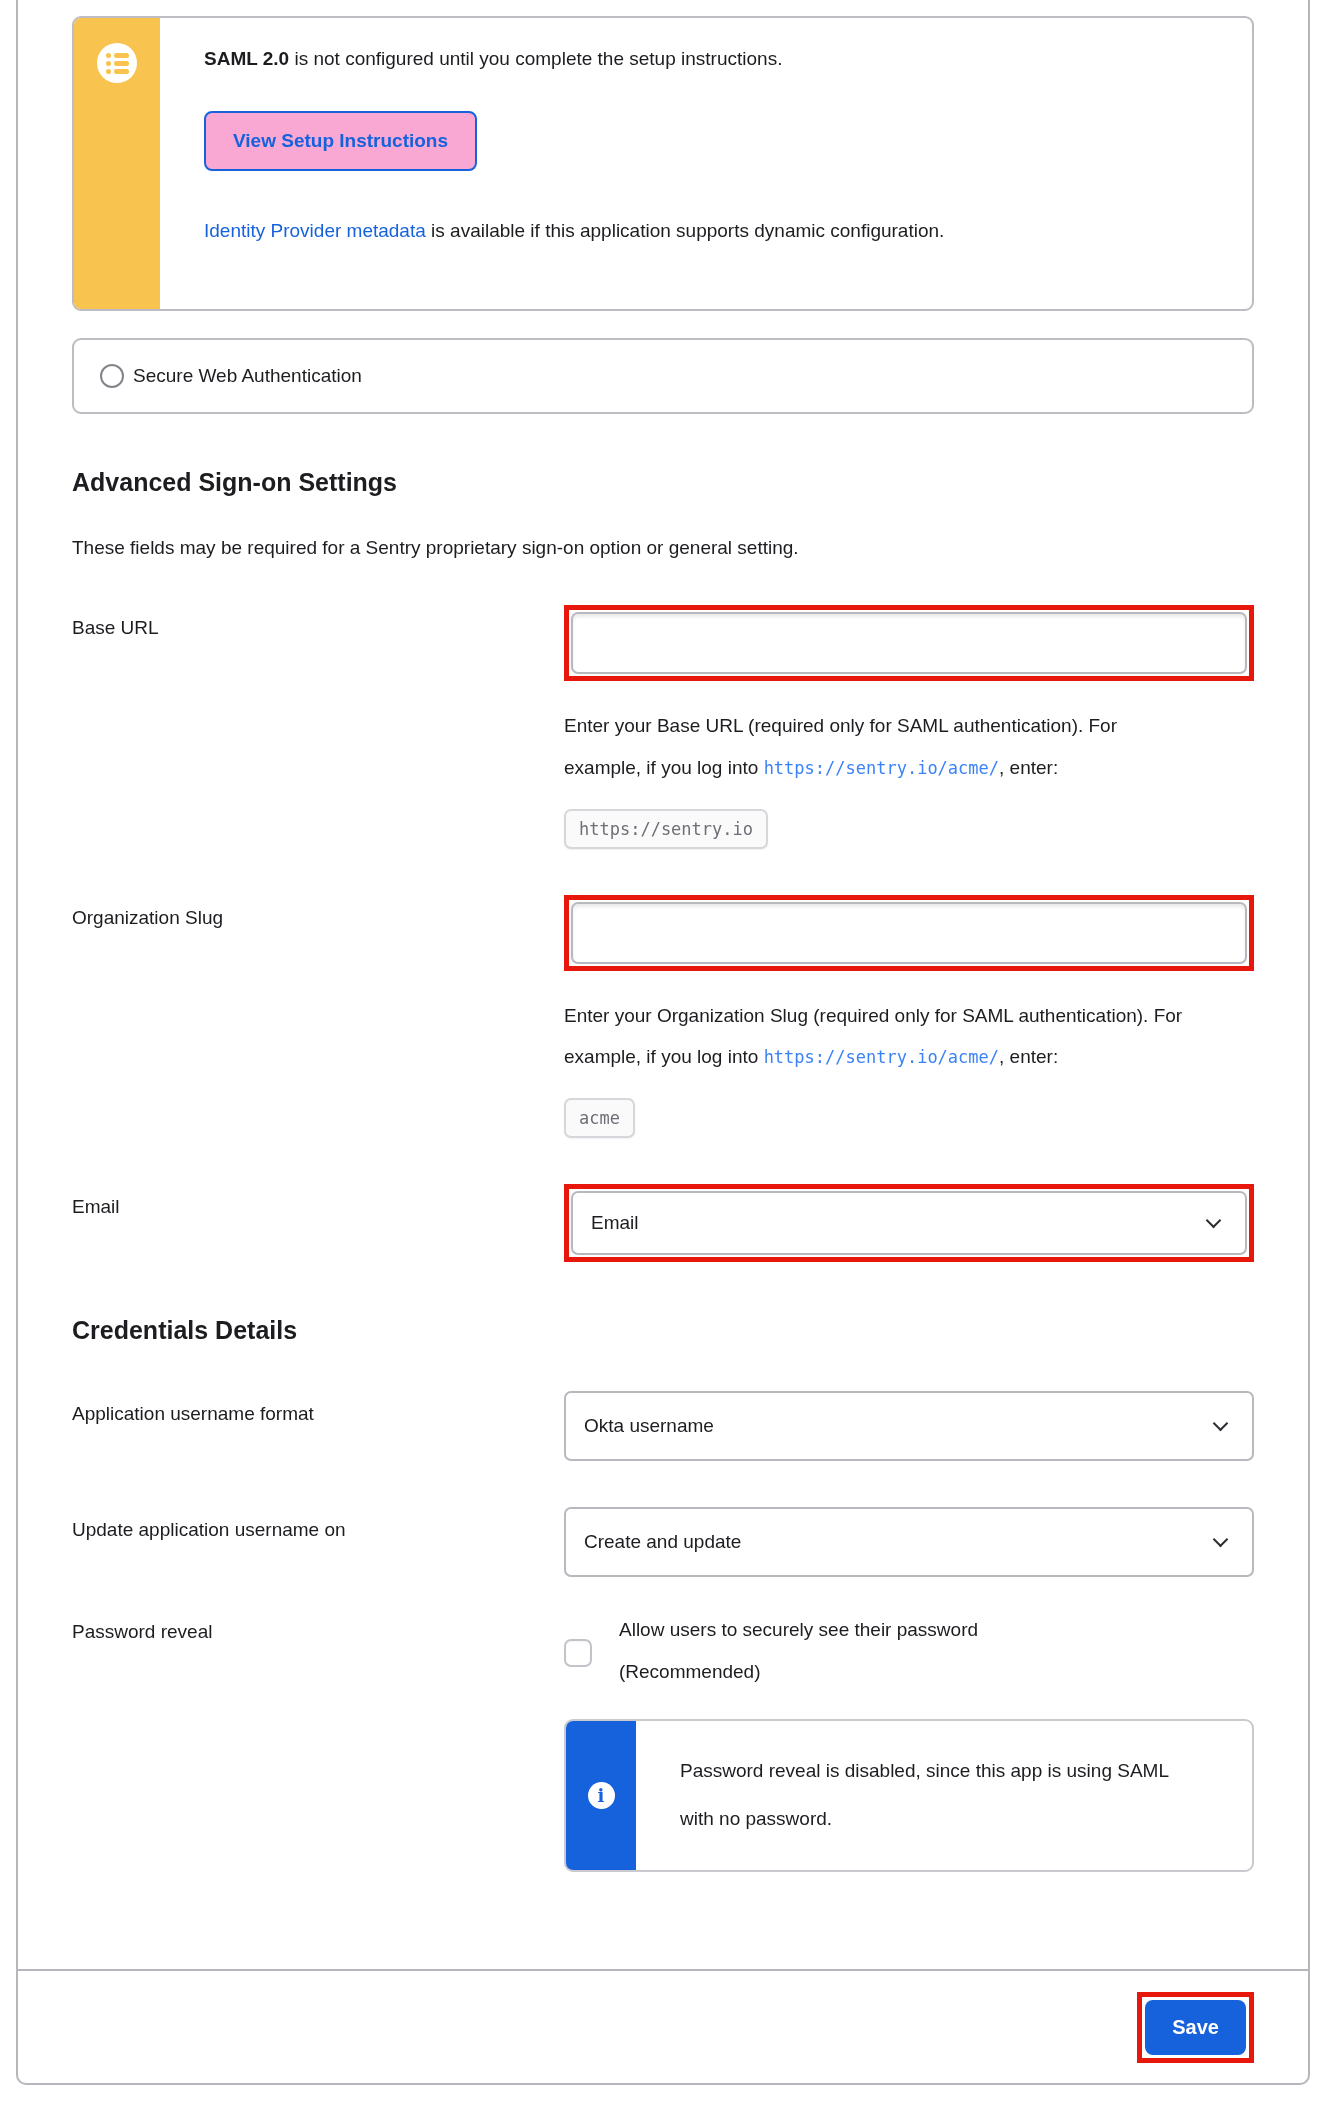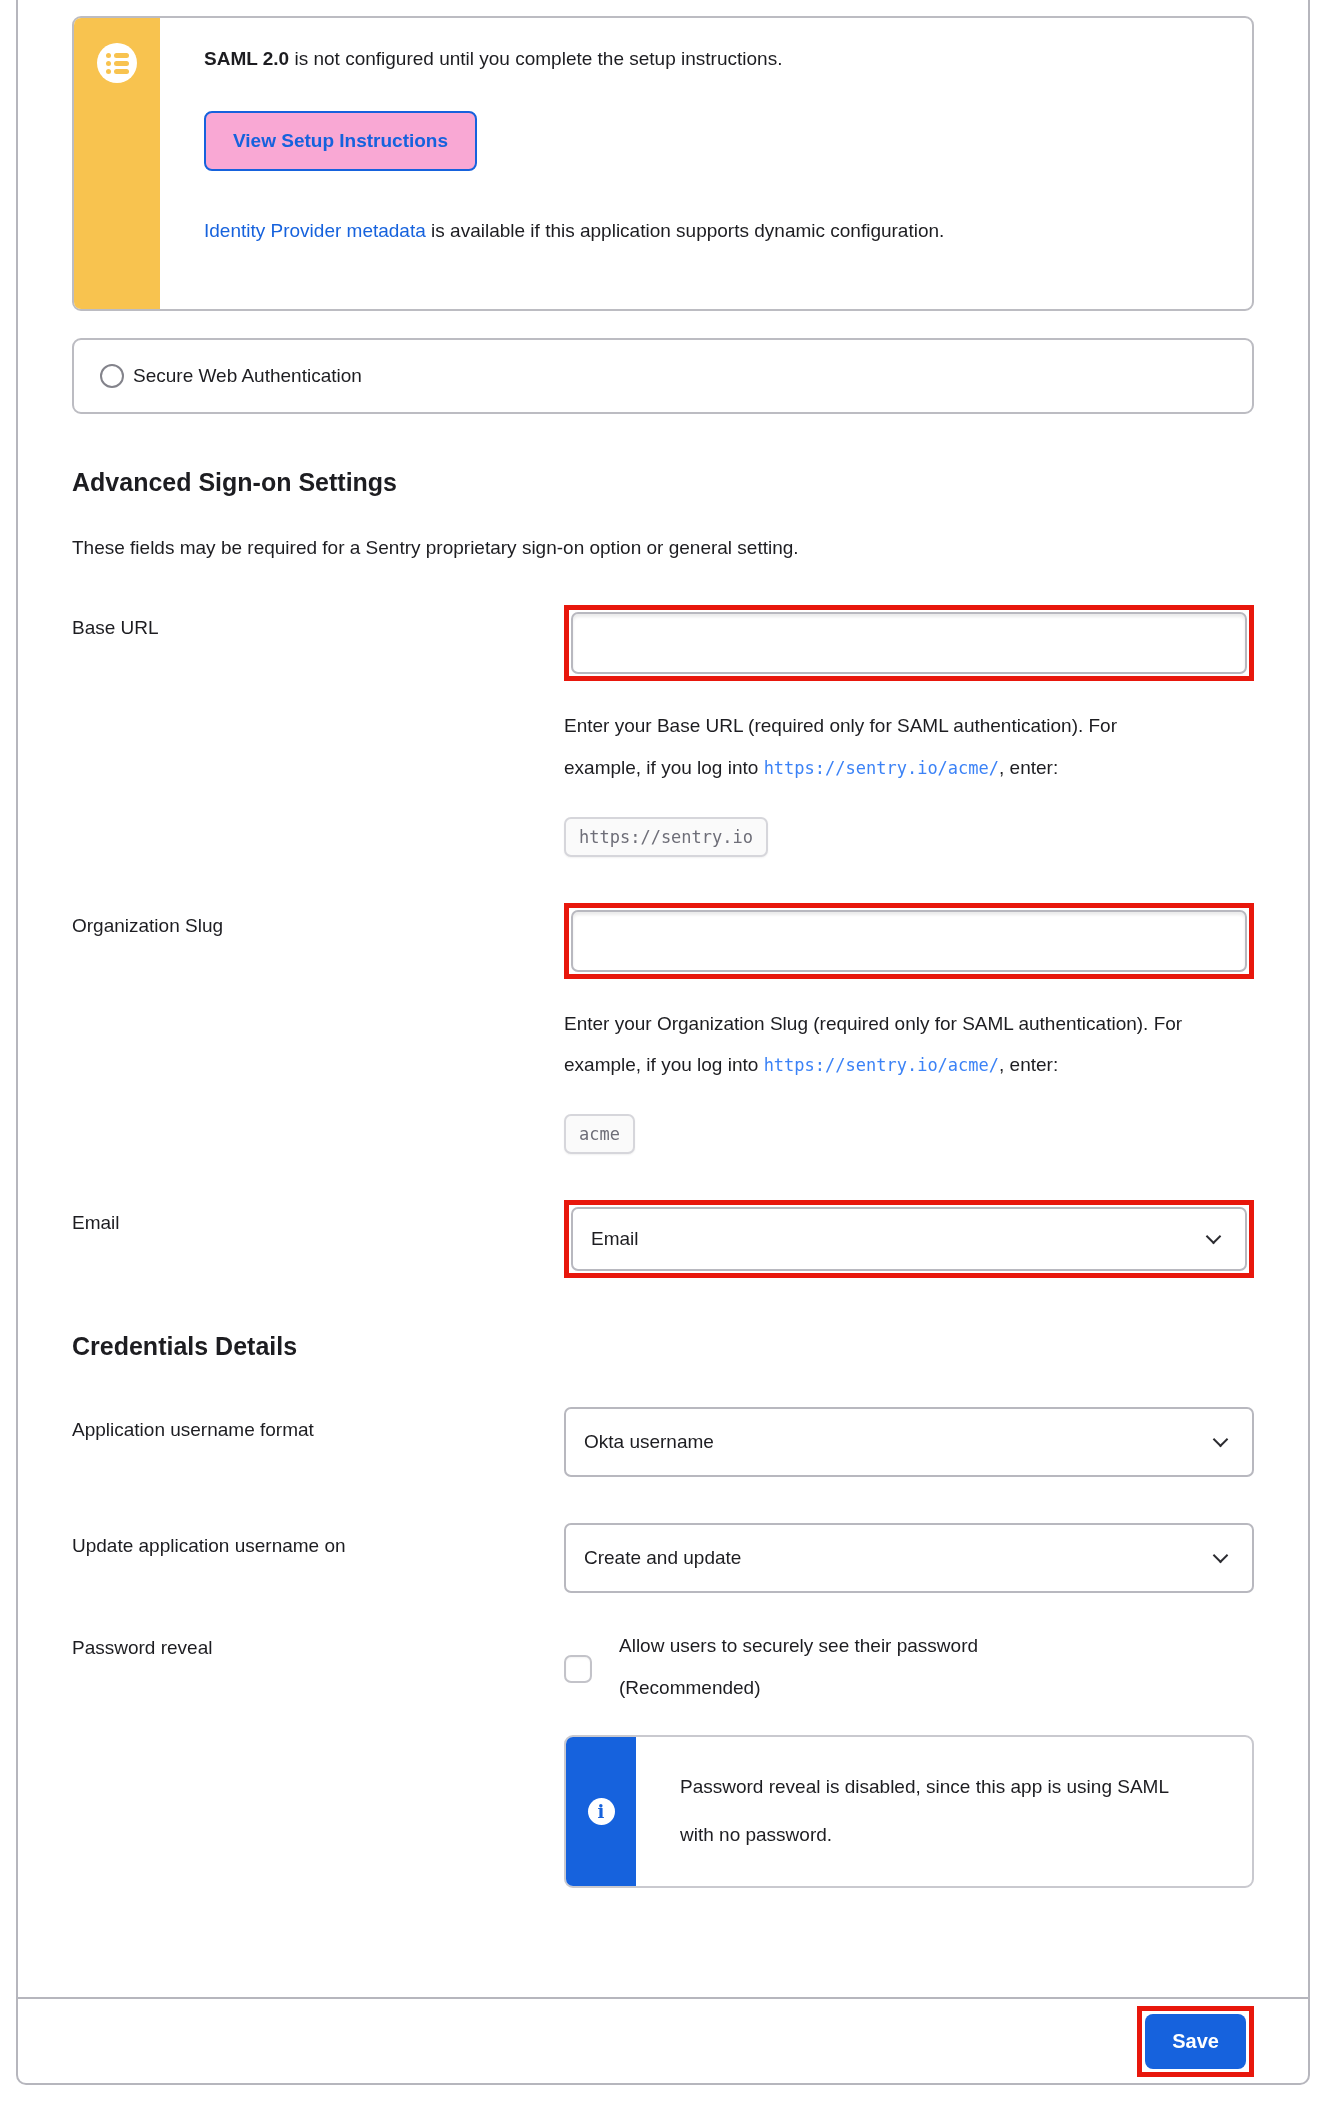--- a/index.html
+++ b/index.html
@@ -96,21 +96,21 @@
     box-shadow: inset 0 3px 3px rgba(0,0,0,0.08);
     font-family: inherit; font-size: 19px; color: #1d1d21;
     padding: 0 16px; outline: none; background: #fff;
   }
   .help { margin: 24px 0 0 0; max-width: 620px; line-height: 2.2; }
   .mono {
     font-family: "DejaVu Sans Mono", "Liberation Mono", monospace;
     font-size: 17px; color: #3b82f6;
   }
   .chip {
-    display: inline-block; margin-top: 28px;
+    display: inline-block; margin-top: 20px;
     font-family: "DejaVu Sans Mono", "Liberation Mono", monospace;
     font-size: 17px; color: #6e6e78;
     background: #fafafa;
     border: 2px solid #d6d6db; border-radius: 7px;
     padding: 8px 13px;
     box-shadow: 0 1px 2px rgba(0,0,0,0.06);
   }
 
   .select {
     height: 64px;
@@ -162,21 +162,21 @@
   }
   .callout-body {
     display: flex; align-items: center;
     padding: 26px 60px 26px 44px;
   }
   .callout-body p { margin: 0; max-width: 560px; line-height: 2.55; }
 
   
   .footer {
     border-top: 2px solid #b6b6bd;
-    height: 86px;
+    height: 114px;
     display: flex; align-items: center; justify-content: flex-end;
     padding-right: 54px;
   }
   .save-annot { border: 5px solid #e8170c; padding: 3px; background: #fff; }
   .save-btn {
     background: #1662dd; color: #fff;
     border: none; border-radius: 8px;
     font-family: inherit; font-size: 20px; font-weight: bold;
     padding: 16px 27px;
     cursor: pointer;

